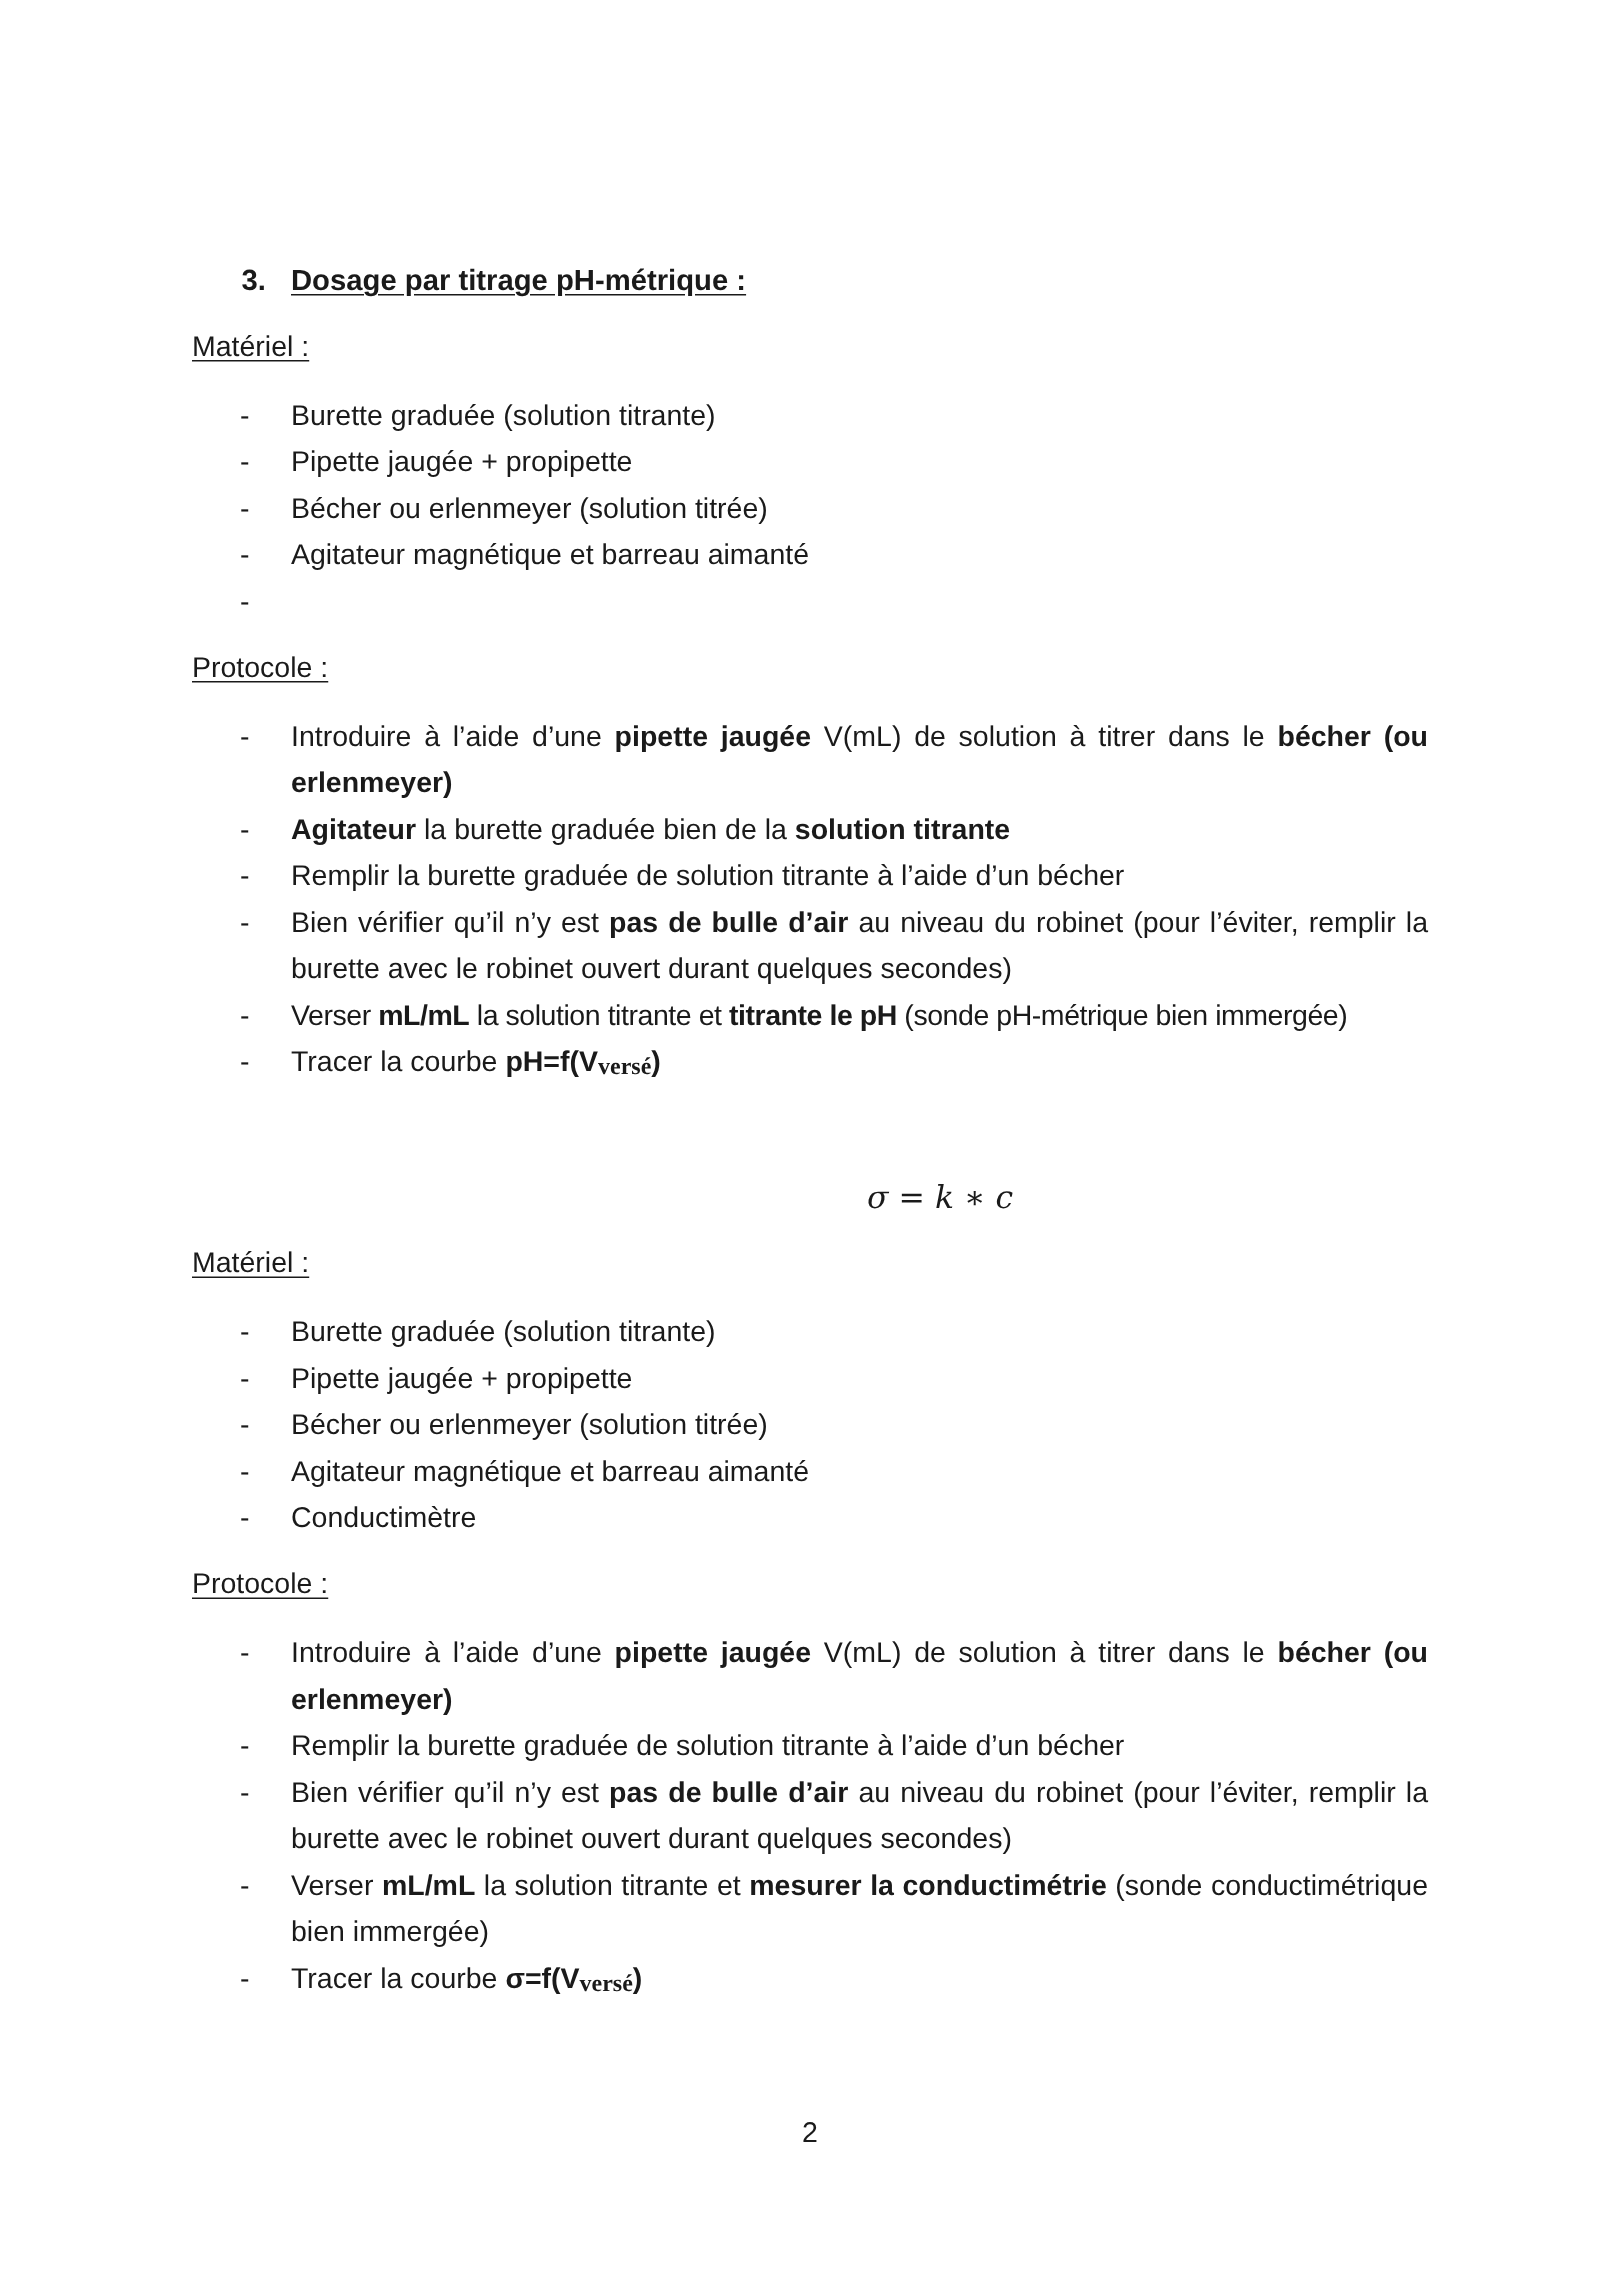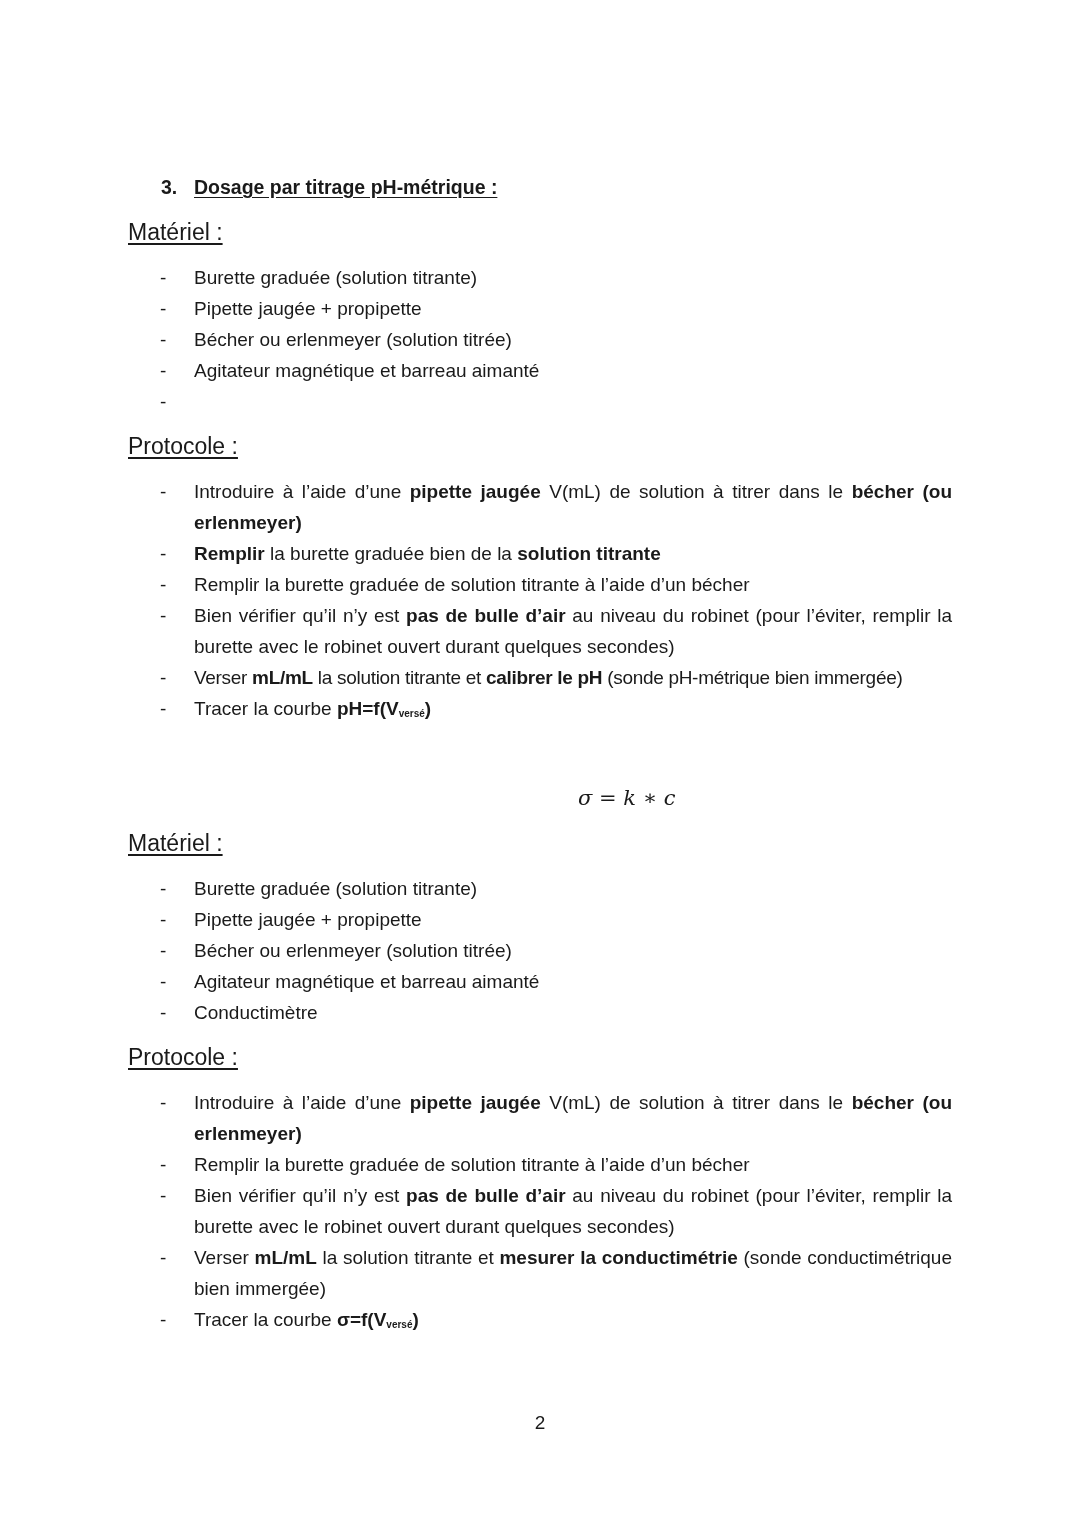--- a/index.html
+++ b/index.html
@@ -30,21 +30,21 @@
       font-style: italic;
       font-size: 21px;
       line-height: 24px;
       white-space: nowrap;
       text-align: right;
     }
 
     .label {
       position: absolute;
       left: 128px;
-      font-size: 23px;
+      font-size: 19px;
       line-height: 24px;
       text-decoration: underline;
       text-underline-offset: 3px;
       white-space: nowrap;
     }
 
     ul.list {
       position: absolute;
       left: 160px;
       width: 792px;
@@ -56,21 +56,21 @@
       font-size: 19px;
       line-height: 31px;
       text-align: justify;
     }
     ul.list li .dash {
       position: absolute;
       left: 0;
       top: 0;
     }
     b { font-weight: bold; }
-    sub.small { font-size: 10px; vertical-align: -2px; font-weight: bold; }
+    sub.small { font-size: 16px; vertical-align: -2px; font-weight: bold; font-family: Liberation Serif, serif; }
 
     .page-number {
       position: absolute;
       left: 0;
       width: 1080px;
       top: 1411px;
       text-align: center;
       font-size: 19px;
       line-height: 24px;
     }
@@ -91,24 +91,24 @@
     <li><span class="dash">-</span><span>Pipette jaugée + propipette</span></li>
     <li><span class="dash">-</span><span>Bécher ou erlenmeyer (solution titrée)</span></li>
     <li><span class="dash">-</span><span>Agitateur magnétique et barreau aimanté</span></li>
     <li><span class="dash">-</span></li>
   </ul>
 
   <div class="label" style="top:434px;">Protocole :</div>
 
   <ul class="list" style="top:476px;">
     <li><span class="dash">-</span><span>Introduire à l’aide d’une </span><b>pipette jaugée</b><span> V(mL) de solution à titrer dans le </span><b>bécher (ou erlenmeyer)</b></li>
-    <li><span class="dash">-</span><b>Remplir</b><span> la burette graduée bien de la </span><b>solution titrante</b></li>
+    <li><span class="dash">-</span><b>Agitateur</b><span> la burette graduée bien de la </span><b>solution titrante</b></li>
     <li><span class="dash">-</span><span>Remplir la burette graduée de solution titrante à l’aide d’un bécher</span></li>
     <li><span class="dash">-</span><span>Bien vérifier qu’il n’y est </span><b>pas de bulle d’air</b><span> au niveau du robinet (pour l’éviter, remplir la burette avec le robinet ouvert durant quelques secondes)</span></li>
-    <li style="text-align:left; white-space:nowrap; letter-spacing:-0.3px;"><span class="dash">-</span><span>Verser </span><b>mL/mL</b><span> la solution titrante et </span><b>calibrer le pH</b><span> (sonde pH-métrique bien immergée)</span></li>
+    <li style="text-align:left; white-space:nowrap; letter-spacing:-0.3px;"><span class="dash">-</span><span>Verser </span><b>mL/mL</b><span> la solution titrante et </span><b>titrante le pH</b><span> (sonde pH-métrique bien immergée)</span></li>
     <li><span class="dash">-</span><span>Tracer la courbe </span><b>pH=f(V</b><sub class="small">versé</sub><b>)</b></li>
   </ul>
 
   <div class="formula" style="top:786px;">σ = k ∗ c</div>
 
   <div class="label" style="top:831px;">Matériel :</div>
 
   <ul class="list" style="top:873px;">
     <li><span class="dash">-</span><span>Burette graduée (solution titrante)</span></li>
     <li><span class="dash">-</span><span>Pipette jaugée + propipette</span></li>

